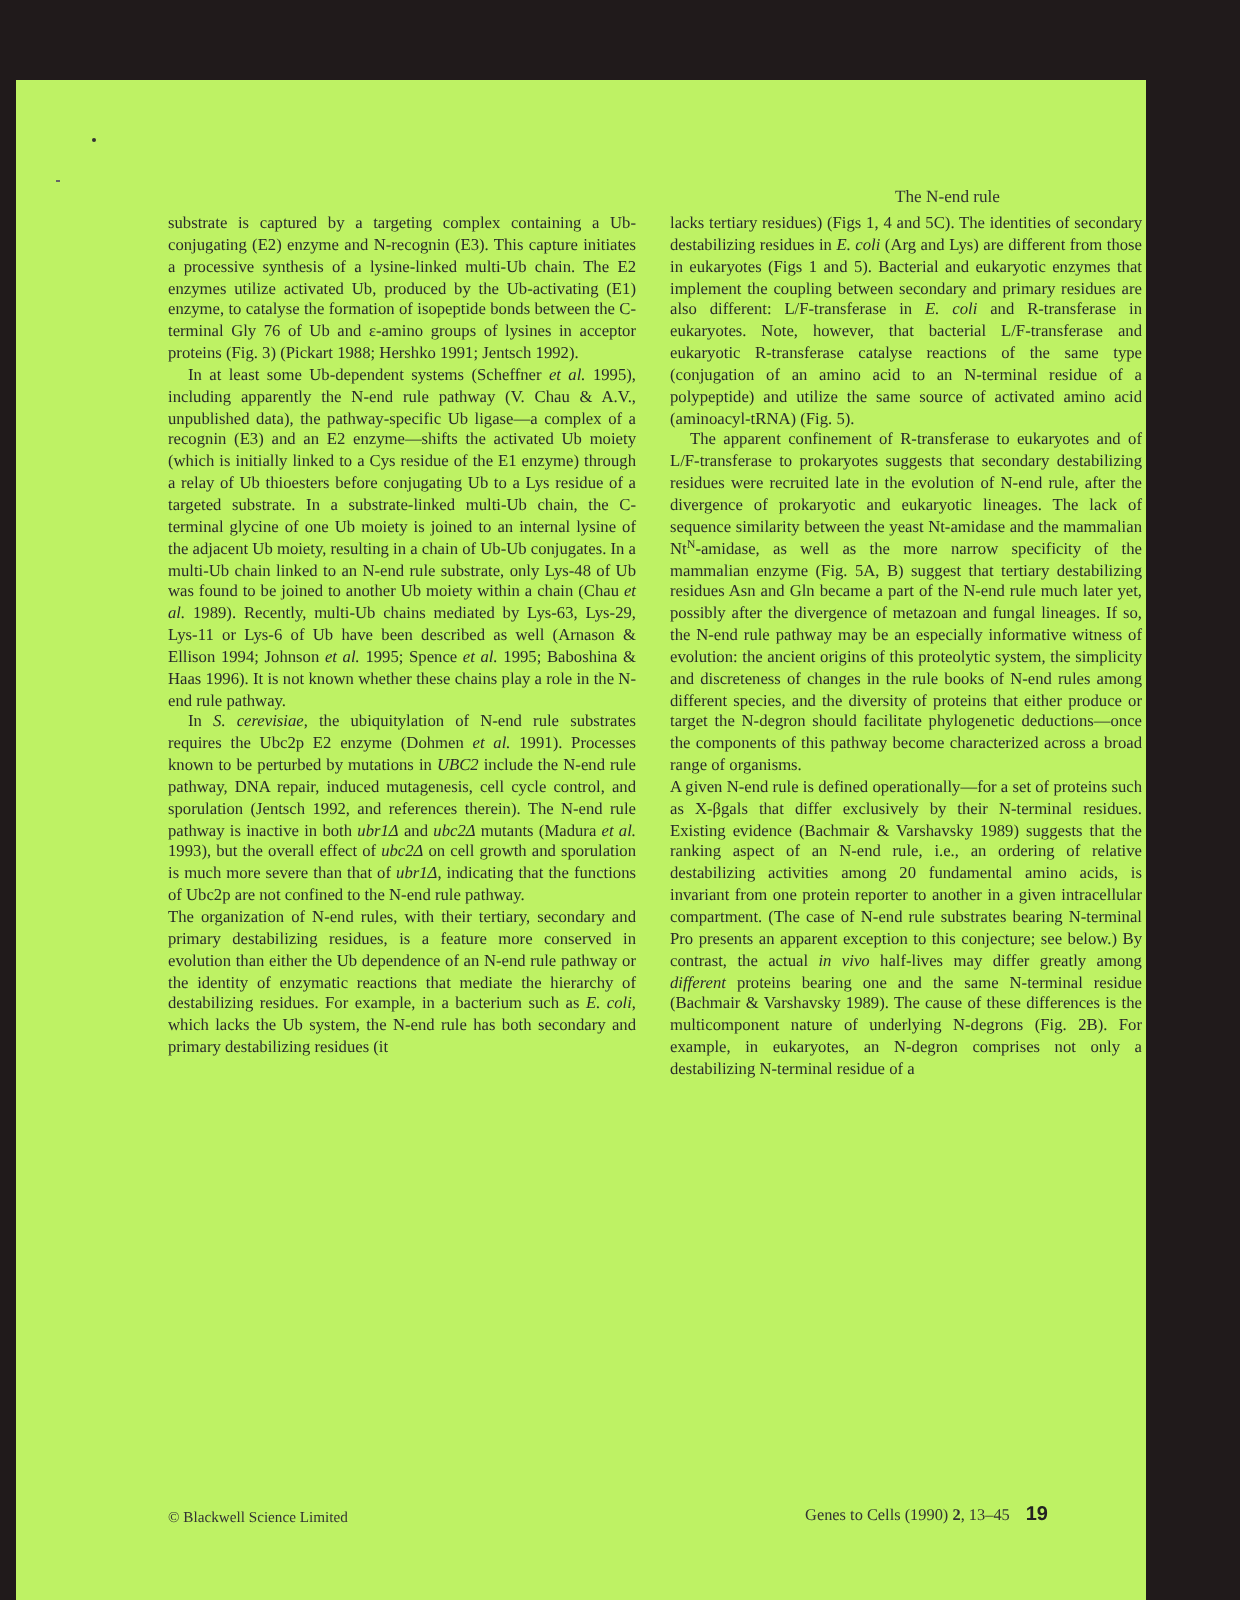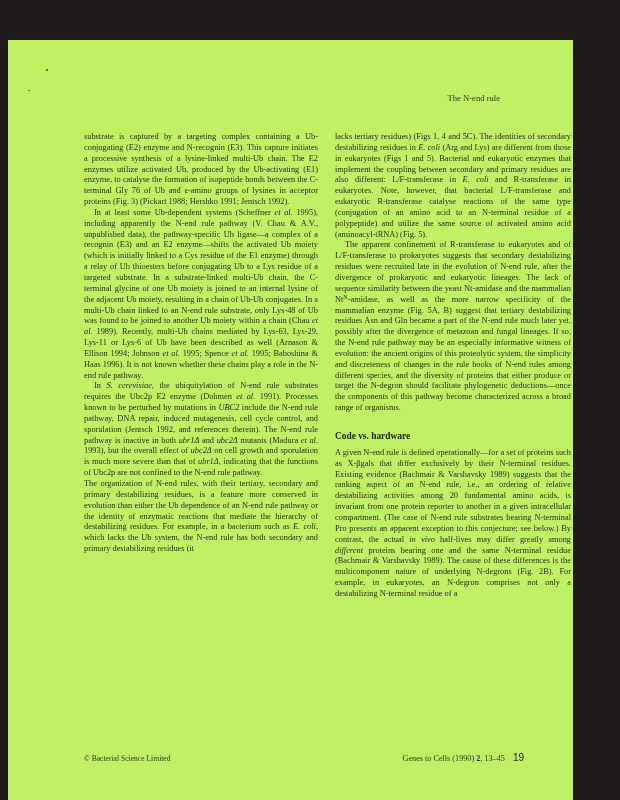--- a/index.html
+++ b/index.html
@@ -15,42 +15,42 @@
     background: #bef264;
     margin-top: 28px;
   }
   .dot1 { position: absolute; left: 38px; top: 29px; width: 2px; height: 2px; background: #333; border-radius: 50%; }
   .dot2 { position: absolute; left: 20px; top: 50px; width: 2px; height: 1px; background: #666; }
   .running-head {
     position: absolute; right: 73px; top: 53px;
     font-size: 8.6px; color: #333;
   }
   .col {
-    position: absolute; top: 92px; width: 234px;
+    position: absolute; top: 67px; width: 234px;
     font-size: 8.35px; line-height: 10.85px;
     text-align: justify; hyphens: none;
   }
   .col.left { left: 76px; }
   .col.right { left: 327px; width: 236px; }
   .col p { margin: 0; text-indent: 0; }
   .col p.ind { text-indent: 10px; }
   .col h2 {
     font-size: 9.4px; font-weight: bold; margin: 21px 0 6px 0; line-height: 11px;
     text-align: left; color: #222;
   }
   .col.right h2 { margin-top: 17px; }
   i { }
   sup { font-size: 6px; vertical-align: 3px; line-height: 0; }
   .footer-left {
     position: absolute; left: 76px; top: 714px; font-size: 7.6px; color: #333;
   }
   .footer-right {
     position: absolute; right: 49px; top: 712px; font-size: 8.2px; color: #333;
   }
-  .footer-right .page-no { font-family: "Liberation Sans", sans-serif; font-weight: normal; font-size: 10px; margin-left: 8px; color: #222; }
+  .footer-right .page-no { font-family: "Liberation Sans", sans-serif; font-weight: bold; font-size: 10px; margin-left: 8px; color: #222; }
   .footer-right b { font-weight: bold; }
 </style>
 </head>
 <body>
 
 <div class="paper">
   <div class="dot1"></div>
   <div class="dot2"></div>
 
   <div class="running-head">The N-end rule</div>
@@ -58,19 +58,18 @@
   <div class="col left">
     <p><span>substrate is captured by a targeting complex containing a Ub-conjugating (E2) enzyme and N-recognin (E3). This capture initiates a processive synthesis of a lysine-linked multi-Ub chain. The E2 enzymes utilize activated Ub, produced by the Ub-activating (E1) enzyme, to catalyse the formation of isopeptide bonds between the C-terminal Gly 76 of Ub and ε-amino groups of lysines in acceptor proteins (Fig. 3) (Pickart 1988; Hershko 1991; Jentsch 1992).</span></p>
     <p class="ind"><span>In at least some Ub-dependent systems (Scheffner </span><i>et al.</i><span> 1995), including apparently the N-end rule pathway (V. Chau &amp; A.V., unpublished data), the pathway-specific Ub ligase—a complex of a recognin (E3) and an E2 enzyme—shifts the activated Ub moiety (which is initially linked to a Cys residue of the E1 enzyme) through a relay of Ub thioesters before conjugating Ub to a Lys residue of a targeted substrate. In a substrate-linked multi-Ub chain, the C-terminal glycine of one Ub moiety is joined to an internal lysine of the adjacent Ub moiety, resulting in a chain of Ub-Ub conjugates. In a multi-Ub chain linked to an N-end rule substrate, only Lys-48 of Ub was found to be joined to another Ub moiety within a chain (Chau </span><i>et al.</i><span> 1989). Recently, multi-Ub chains mediated by Lys-63, Lys-29, Lys-11 or Lys-6 of Ub have been described as well (Arnason &amp; Ellison 1994; Johnson </span><i>et al.</i><span> 1995; Spence </span><i>et al.</i><span> 1995; Baboshina &amp; Haas 1996). It is not known whether these chains play a role in the N-end rule pathway.</span></p>
     <p class="ind"><span>In </span><i>S. cerevisiae</i><span>, the ubiquitylation of N-end rule substrates requires the Ubc2p E2 enzyme (Dohmen </span><i>et al.</i><span> 1991). Processes known to be perturbed by mutations in </span><i>UBC2</i><span> include the N-end rule pathway, DNA repair, induced mutagenesis, cell cycle control, and sporulation (Jentsch 1992, and references therein). The N-end rule pathway is inactive in both </span><i>ubr1Δ</i><span> and </span><i>ubc2Δ</i><span> mutants (Madura </span><i>et al.</i><span> 1993), but the overall effect of </span><i>ubc2Δ</i><span> on cell growth and sporulation is much more severe than that of </span><i>ubr1Δ</i><span>, indicating that the functions of Ubc2p are not confined to the N-end rule pathway.</span></p>
     <p><span>The organization of N-end rules, with their tertiary, secondary and primary destabilizing residues, is a feature more conserved in evolution than either the Ub dependence of an N-end rule pathway or the identity of enzymatic reactions that mediate the hierarchy of destabilizing residues. For example, in a bacterium such as </span><i>E. coli</i><span>, which lacks the Ub system, the N-end rule has both secondary and primary destabilizing residues (it</span></p>
   </div>
 
   <div class="col right">
     <p><span>lacks tertiary residues) (Figs 1, 4 and 5C). The identities of secondary destabilizing residues in </span><i>E. coli</i><span> (Arg and Lys) are different from those in eukaryotes (Figs 1 and 5). Bacterial and eukaryotic enzymes that implement the coupling between secondary and primary residues are also different: L/F-transferase in </span><i>E. coli</i><span> and R-transferase in eukaryotes. Note, however, that bacterial L/F-transferase and eukaryotic R-transferase catalyse reactions of the same type (conjugation of an amino acid to an N-terminal residue of a polypeptide) and utilize the same source of activated amino acid (aminoacyl-tRNA) (Fig. 5).</span></p>
     <p class="ind"><span>The apparent confinement of R-transferase to eukaryotes and of L/F-transferase to prokaryotes suggests that secondary destabilizing residues were recruited late in the evolution of N-end rule, after the divergence of prokaryotic and eukaryotic lineages. The lack of sequence similarity between the yeast Nt-amidase and the mammalian Nt</span><sup>N</sup><span>-amidase, as well as the more narrow specificity of the mammalian enzyme (Fig. 5A, B) suggest that tertiary destabilizing residues Asn and Gln became a part of the N-end rule much later yet, possibly after the divergence of metazoan and fungal lineages. If so, the N-end rule pathway may be an especially informative witness of evolution: the ancient origins of this proteolytic system, the simplicity and discreteness of changes in the rule books of N-end rules among different species, and the diversity of proteins that either produce or target the N-degron should facilitate phylogenetic deductions—once the components of this pathway become characterized across a broad range of organisms.</span></p>
-    <h2>Code vs. hardware</h2>
     <p><span>A given N-end rule is defined operationally—for a set of proteins such as X-βgals that differ exclusively by their N-terminal residues. Existing evidence (Bachmair &amp; Varshavsky 1989) suggests that the ranking aspect of an N-end rule, i.e., an ordering of relative destabilizing activities among 20 fundamental amino acids, is invariant from one protein reporter to another in a given intracellular compartment. (The case of N-end rule substrates bearing N-terminal Pro presents an apparent exception to this conjecture; see below.) By contrast, the actual </span><i>in vivo</i><span> half-lives may differ greatly among </span><i>different</i><span> proteins bearing one and the same N-terminal residue (Bachmair &amp; Varshavsky 1989). The cause of these differences is the multicomponent nature of underlying N-degrons (Fig. 2B). For example, in eukaryotes, an N-degron comprises not only a destabilizing N-terminal residue of a</span></p>
   </div>
 
-  <div class="footer-left">© Bacterial Science Limited</div>
+  <div class="footer-left">© Blackwell Science Limited</div>
   <div class="footer-right"><span>Genes to Cells (1990) </span><b>2</b><span>, 13–45</span><span class="page-no">19</span></div>
 </div>
 
 </body></html>

